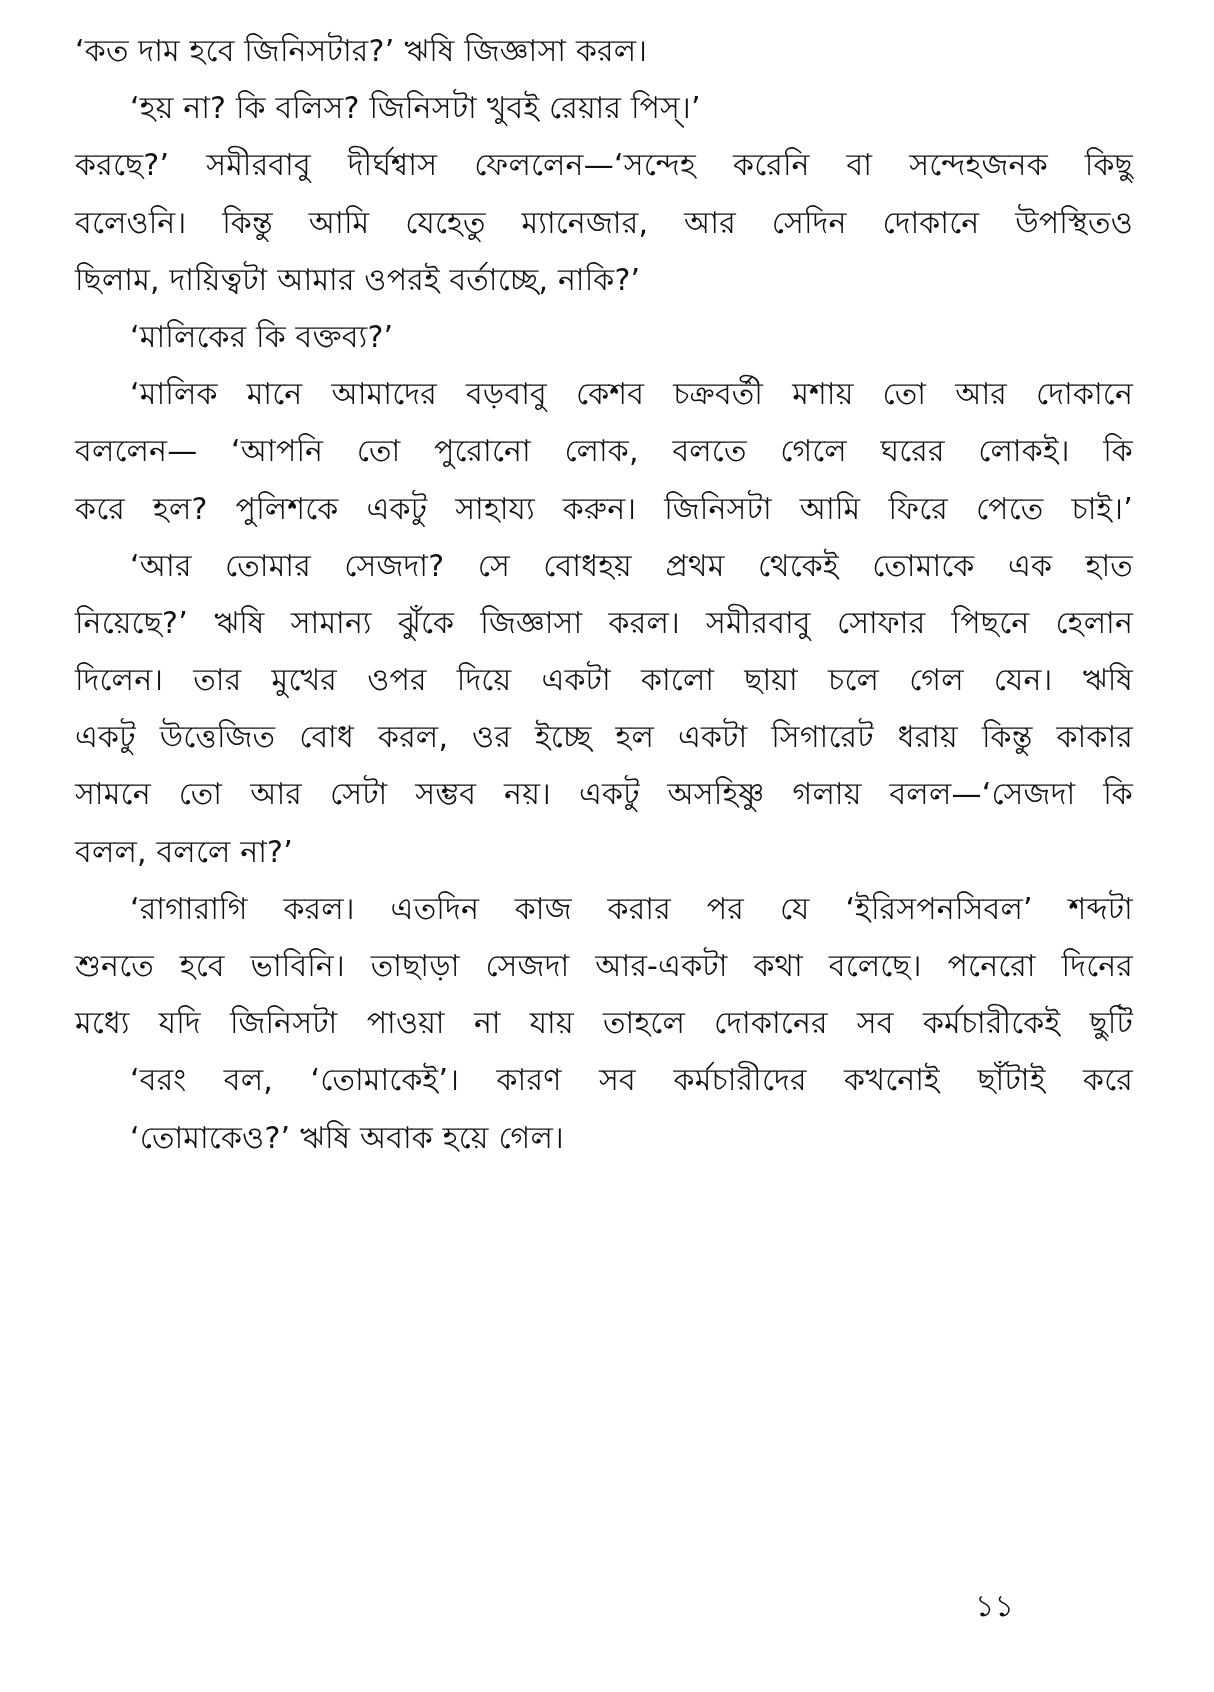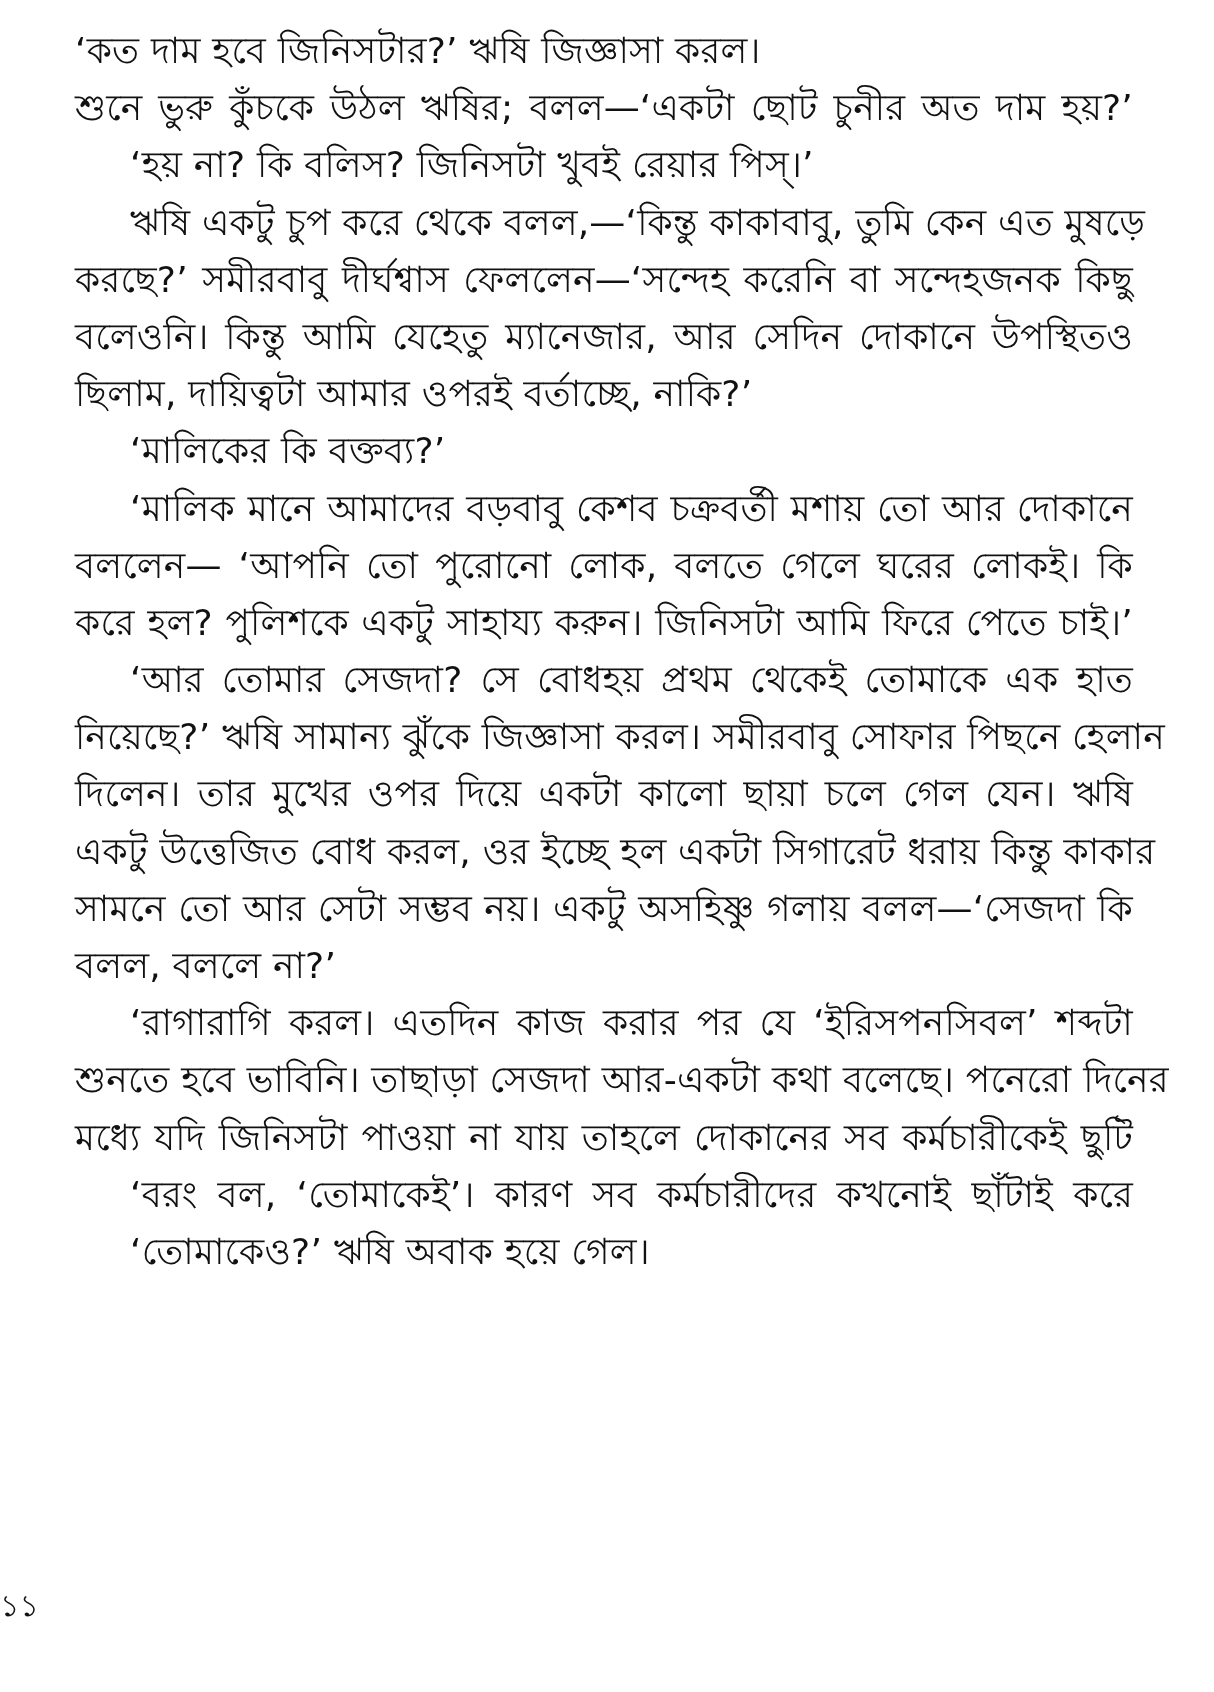--- a/index.html
+++ b/index.html
@@ -15,53 +15,51 @@
       color: #111111;
     }
     .page {
       position: absolute;
       left: 75px;
       top: 22px;
       width: 1058px;
     }
     .line {
       font-family: "DejaVu Sans", "Liberation Sans", sans-serif;
-      font-size: 36px;
+      font-size: 30px;
       line-height: 57.2px;
       height: 57.2px;
       white-space: nowrap;
       text-align: justify;
       text-align-last: justify;
       letter-spacing: 0.2px;
     }
     .line.indent {
       padding-left: 55px;
     }
     .line.last {
       text-align-last: left;
     }
     .page-number {
       position: absolute;
       left: 0;
       width: 1014px;
       top: 1582px;
-      text-align: left;
+      text-align: right;
       font-family: "DejaVu Sans", "Liberation Sans", sans-serif;
       font-size: 30px;
       color: #111111;
     }
   </style>
 </head>
 <body>
 
 <div class="page">
   <div class="line last">‘কত দাম হবে জিনিসটার?’ ঋষি জিজ্ঞাসা করল।</div>
-  <div class="line">শুনে ভুরু কুঁচকে উঠল ঋষির; বলল—‘একটা ছোট চুনীর অত দাম হয়?’</div>
   <div class="line indent last">‘হয় না? কি বলিস? জিনিসটা খুবই রেয়ার পিস্।’</div>
-  <div class="line indent">ঋষি একটু চুপ করে থেকে বলল,—‘কিন্তু কাকাবাবু, তুমি কেন এত মুষড়ে</div>
   <div class="line">করছে?’ সমীরবাবু দীর্ঘশ্বাস ফেললেন—‘সন্দেহ করেনি বা সন্দেহজনক কিছু</div>
   <div class="line">বলেওনি। কিন্তু আমি যেহেতু ম্যানেজার, আর সেদিন দোকানে উপস্থিতও</div>
   <div class="line last">ছিলাম, দায়িত্বটা আমার ওপরই বর্তাচ্ছে, নাকি?’</div>
   <div class="line indent last">‘মালিকের কি বক্তব্য?’</div>
   <div class="line indent">‘মালিক মানে আমাদের বড়বাবু কেশব চক্রবর্তী মশায় তো আর দোকানে</div>
   <div class="line">বললেন— ‘আপনি তো পুরোনো লোক, বলতে গেলে ঘরের লোকই। কি</div>
   <div class="line">করে হল? পুলিশকে একটু সাহায্য করুন। জিনিসটা আমি ফিরে পেতে চাই।’</div>
   <div class="line indent">‘আর তোমার সেজদা? সে বোধহয় প্রথম থেকেই তোমাকে এক হাত</div>
   <div class="line">নিয়েছে?’ ঋষি সামান্য ঝুঁকে জিজ্ঞাসা করল। সমীরবাবু সোফার পিছনে হেলান</div>
   <div class="line">দিলেন। তার মুখের ওপর দিয়ে একটা কালো ছায়া চলে গেল যেন। ঋষি</div>

